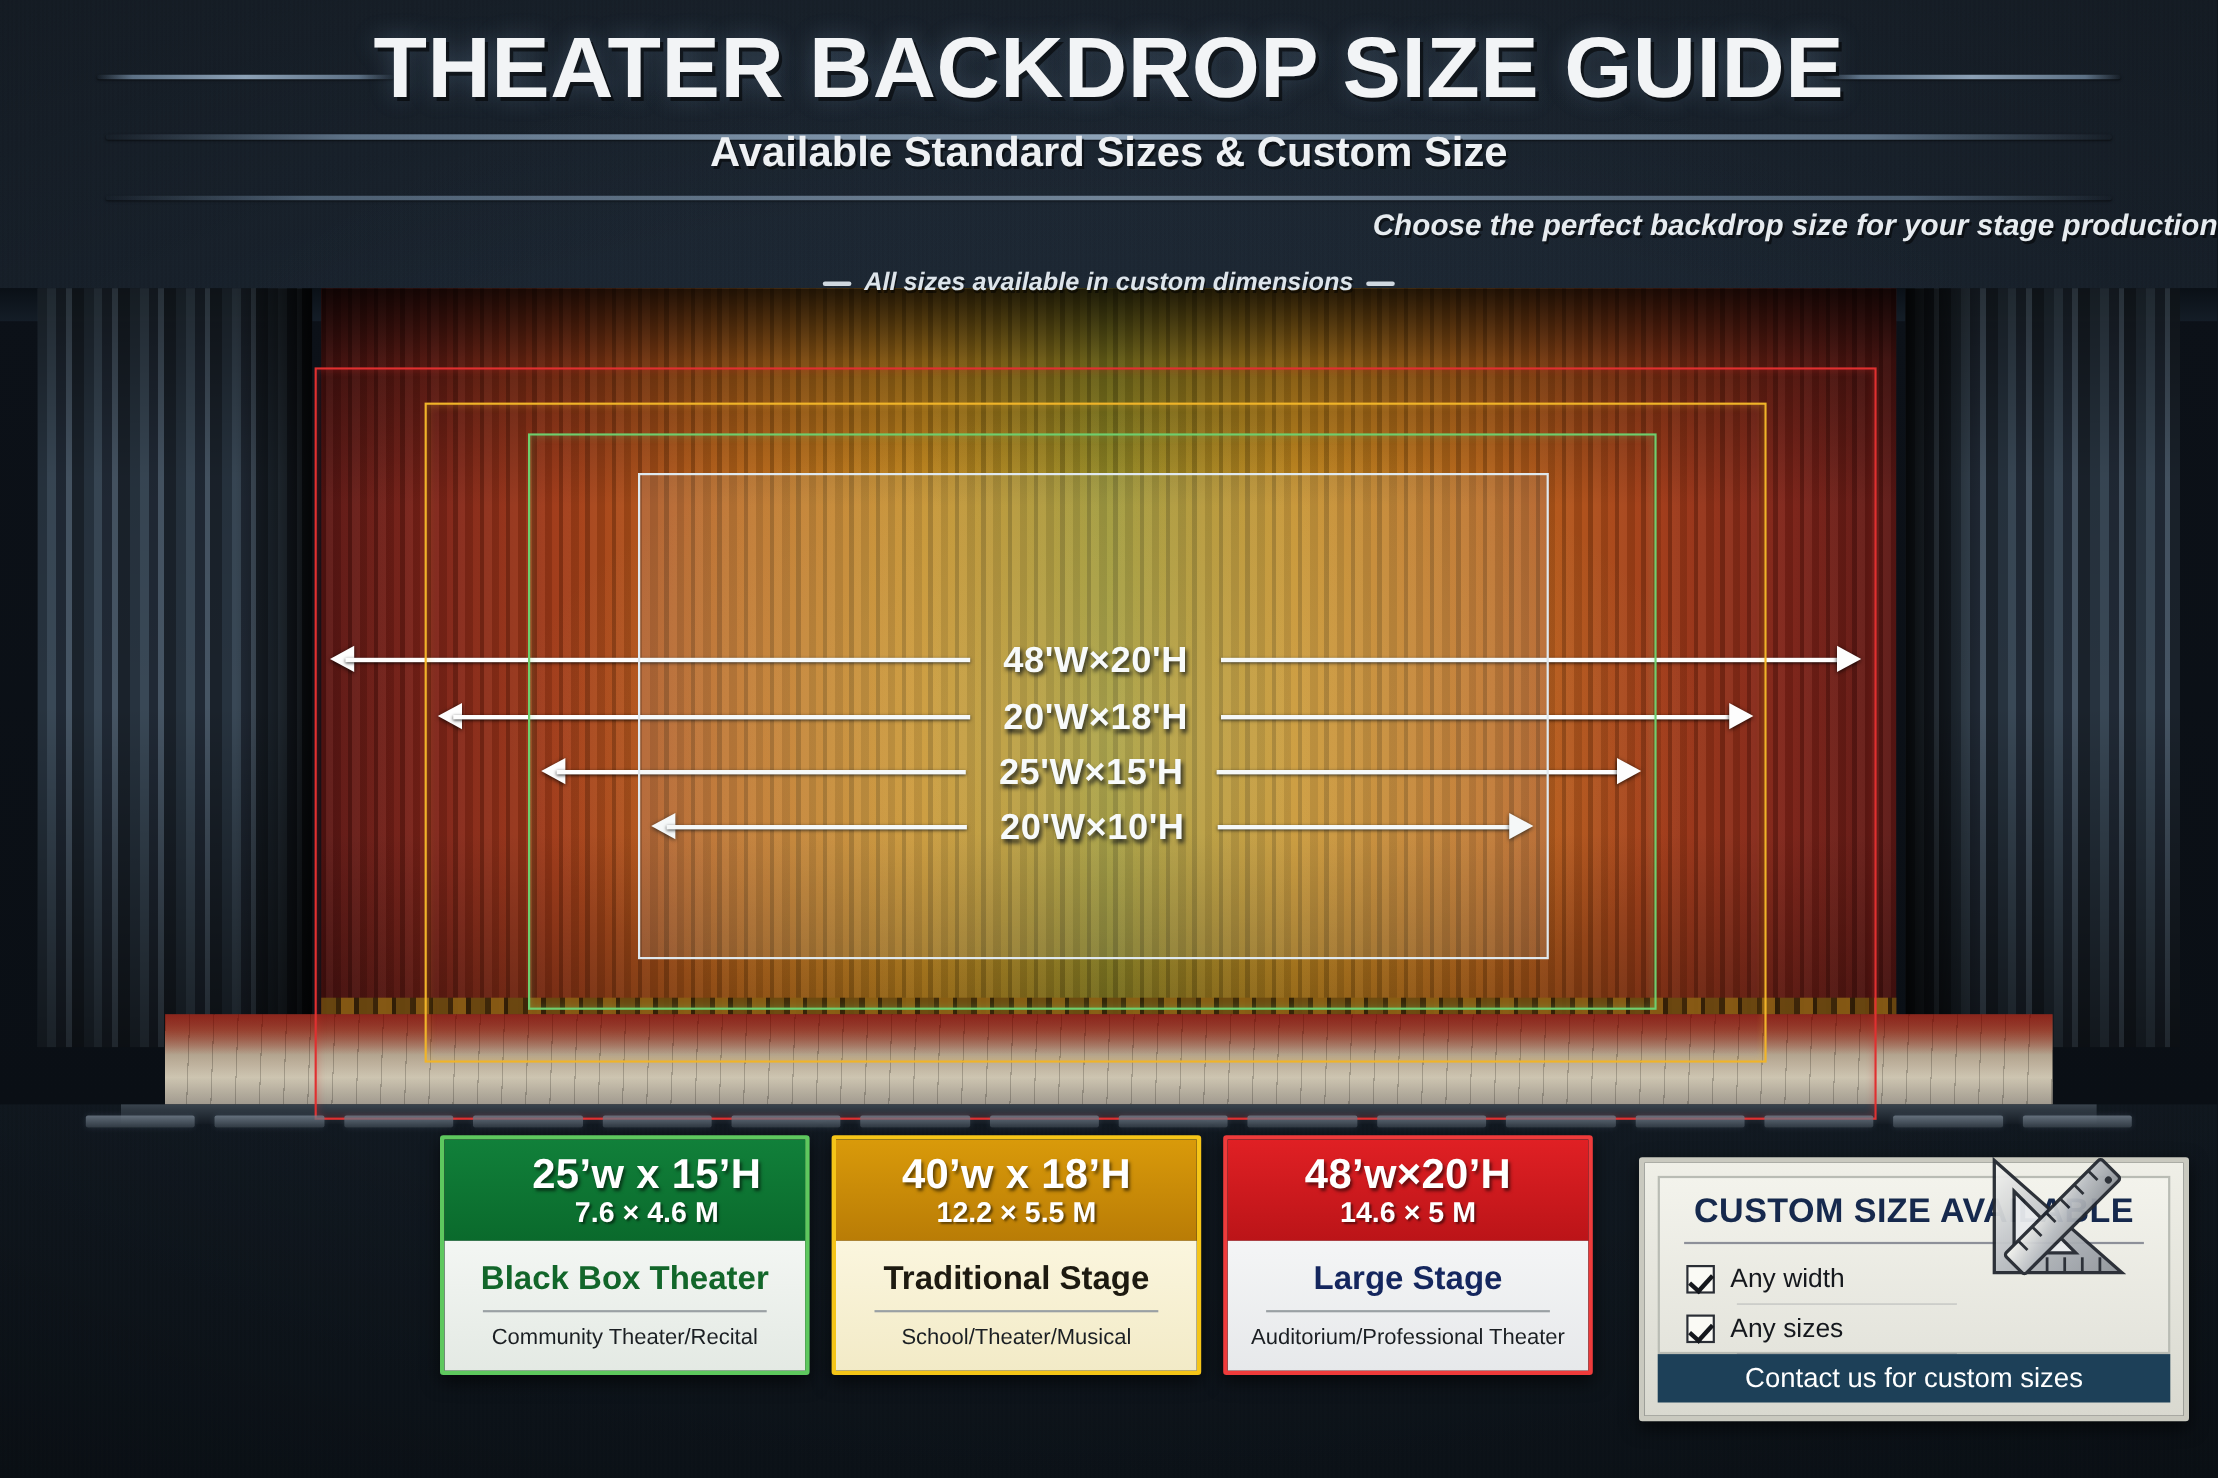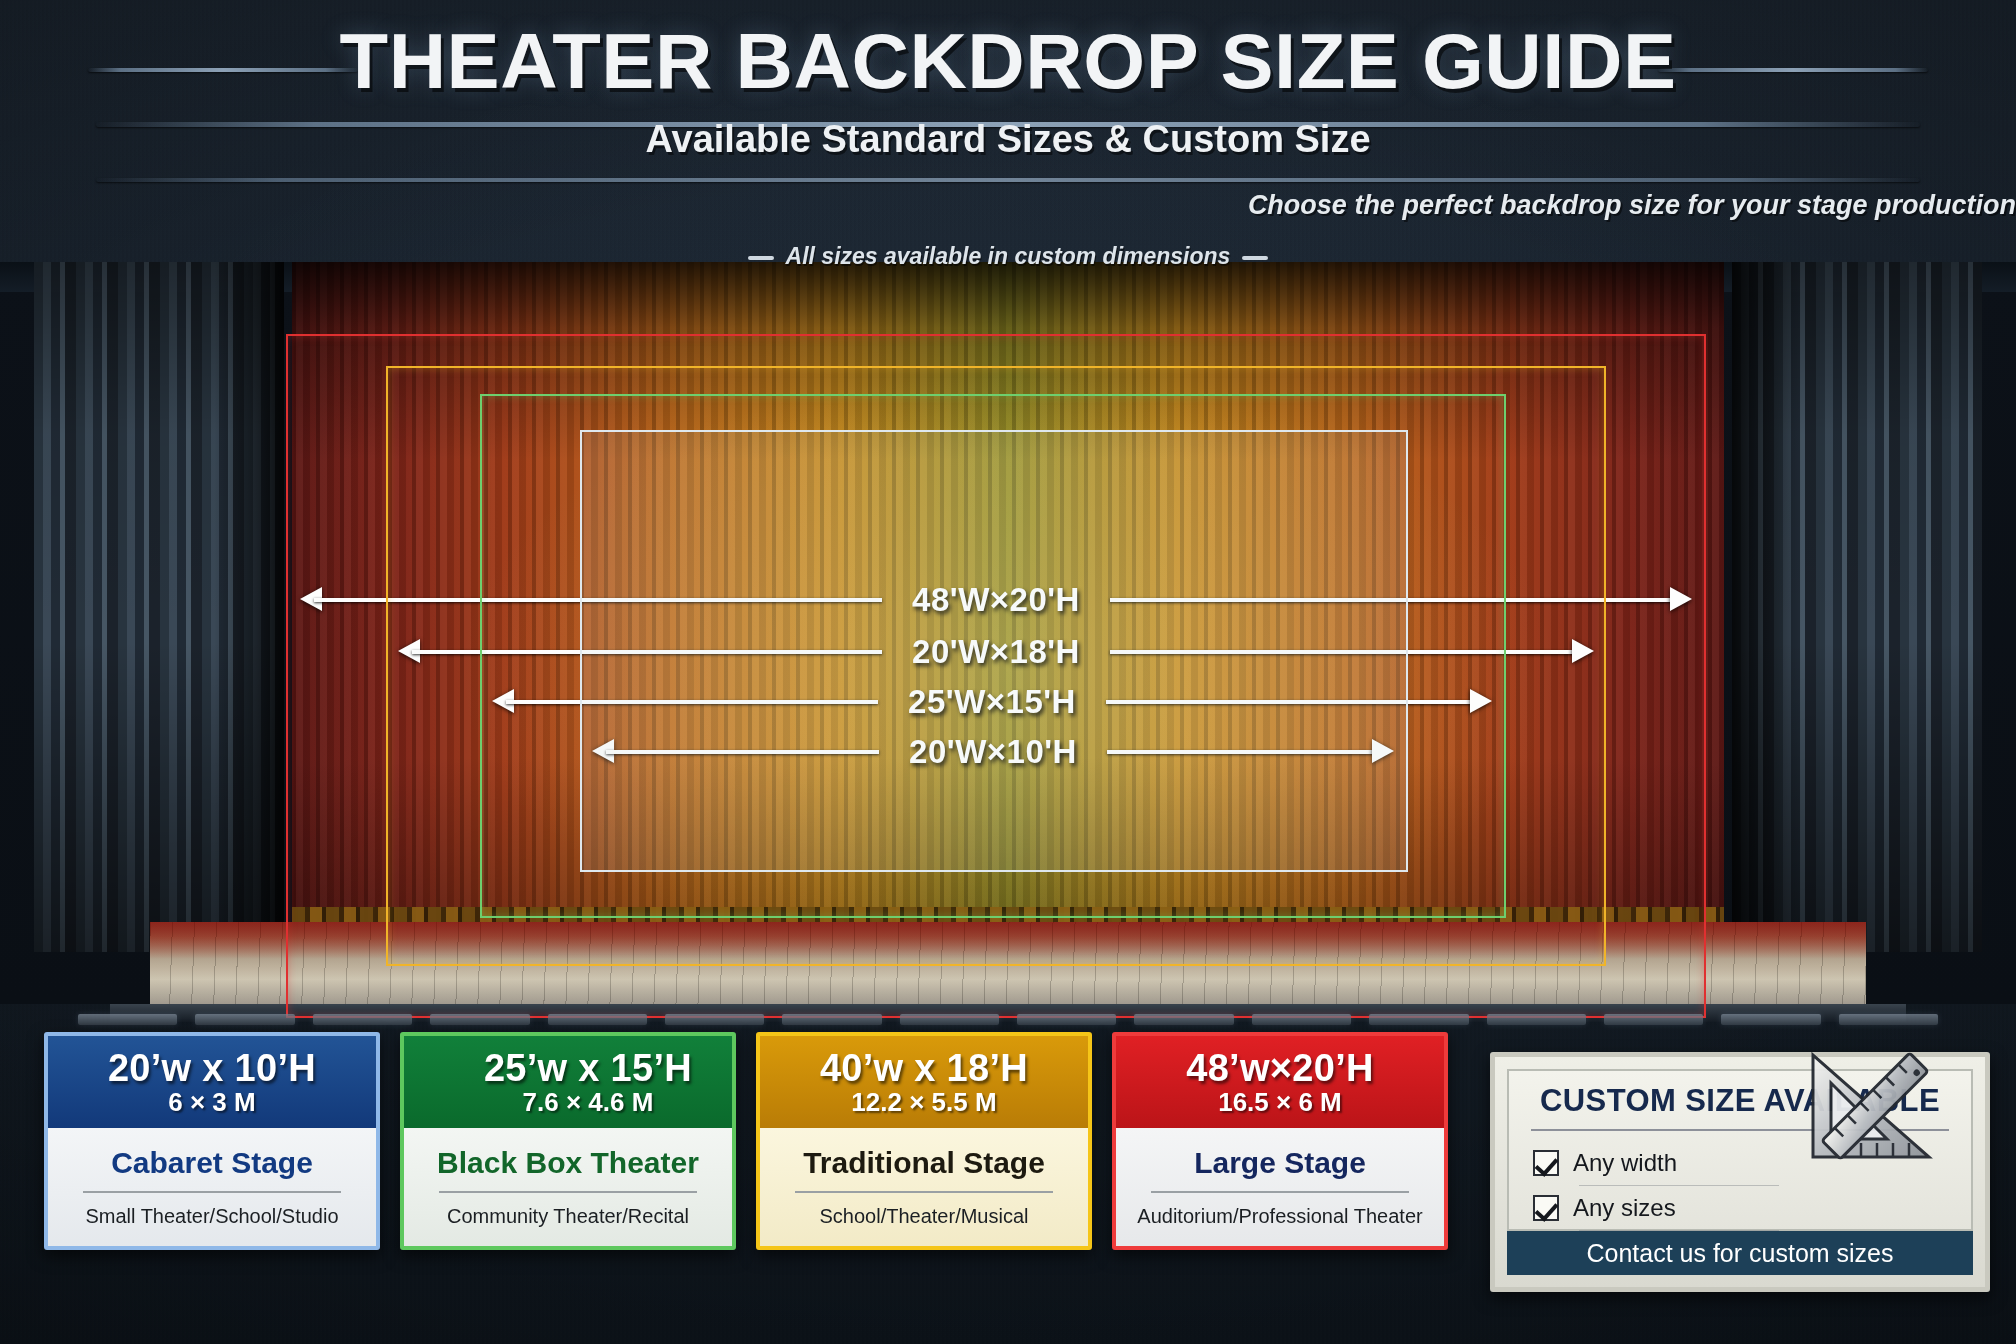--- a/index.html
+++ b/index.html
@@ -365,31 +365,20 @@
     <i></i>
     <i></i>
     <i></i>
     <i></i>
     <i></i>
     <i></i>
 </div>
 
 <div class="cards">
 
-  <div class="card c1">
-    <div class="head">
-      <div class="h1">20’w x 10’H</div>
-      <div class="h2">6 × 3 M</div>
-    </div>
-    <div class="body">
-      <div class="name">Cabaret Stage</div>
-      <div class="sep"></div>
-      <div class="use">Small Theater/School/Studio</div>
-    </div>
-  </div>
 
   <div class="card c2">
     <div class="head">
       <div class="h1">25’w x 15’H</div>
       <div class="h2">7.6 × 4.6 M</div>
     </div>
     <div class="body">
       <div class="name">Black Box Theater</div>
       <div class="sep"></div>
       <div class="use">Community Theater/Recital</div>
@@ -404,21 +393,21 @@
     <div class="body">
       <div class="name">Traditional Stage</div>
       <div class="sep"></div>
       <div class="use">School/Theater/Musical</div>
     </div>
   </div>
 
   <div class="card c4">
     <div class="head">
       <div class="h1">48’w×20’H</div>
-      <div class="h2">16.5 × 6 M</div>
+      <div class="h2">14.6 × 5 M</div>
     </div>
     <div class="body">
       <div class="name">Large Stage</div>
       <div class="sep"></div>
       <div class="use">Auditorium/Professional Theater</div>
     </div>
   </div>
 
 </div>
 

